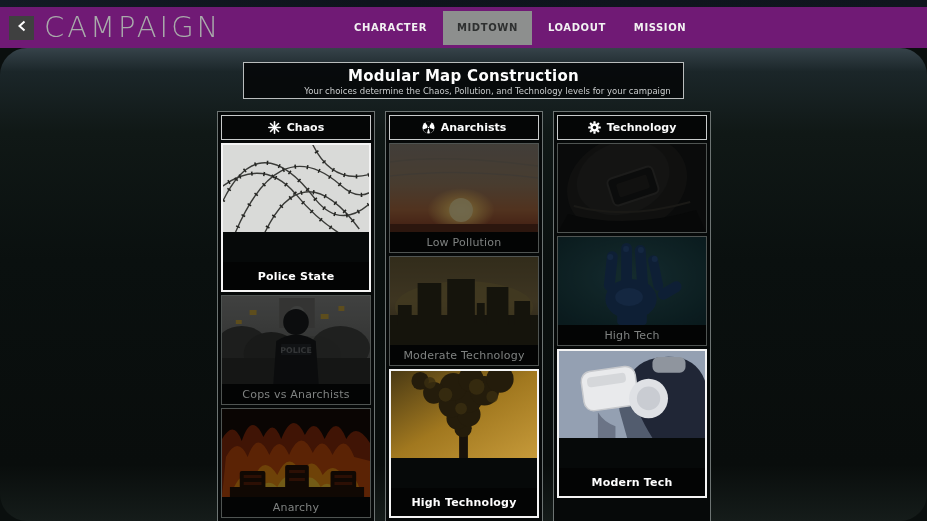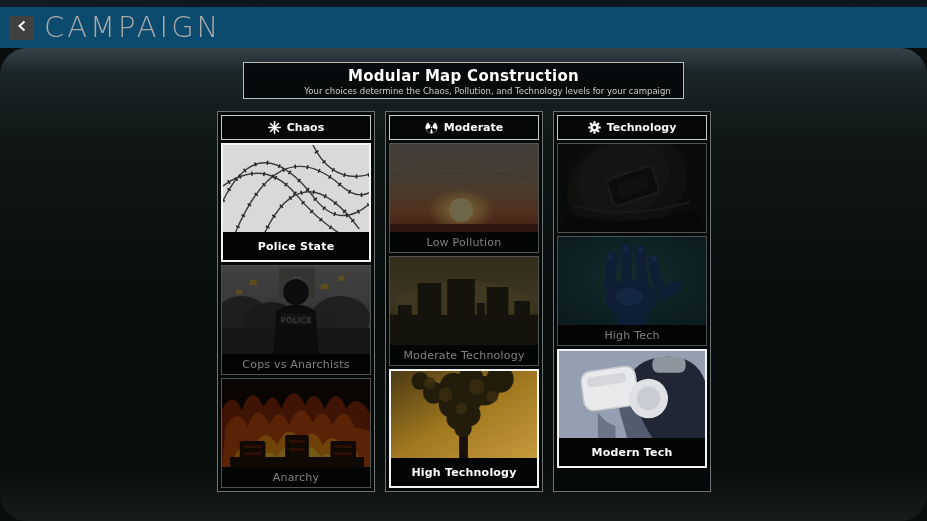--- a/index.html
+++ b/index.html
@@ -4,21 +4,21 @@
 <style>
   * { margin:0; padding:0; box-sizing:border-box; }
   html,body { width:927px; height:521px; overflow:hidden; background:#0a0f0e;
     font-family:"DejaVu Sans","Liberation Sans",sans-serif; }
   .stage { position:relative; width:927px; height:521px; background:#0a0f0e; }
 
   
   .top-sliver { height:7px; background:linear-gradient(90deg,#131b24,#0e141c 40%,#10161e); }
 
   
-  .topbar { position:relative; height:41px; background:#0c4a6e; display:flex; align-items:center; }
+  .topbar { position:relative; height:41px; background:#701a75; display:flex; align-items:center; }
   .back-btn { width:25px; height:24px; margin-left:9px; background:#3f4040; border:none;
     display:flex; align-items:center; justify-content:center; cursor:pointer; }
   .app-title { margin-left:10px; font-size:29px; font-weight:200; color:#a9abab;
     letter-spacing:3px; line-height:1; }
   .tabs { position:absolute; left:340px; top:0; height:100%; display:flex; align-items:center; }
   .tab { height:100%; display:flex; align-items:center; padding:0 14px; color:#f2f2f2;
     font-size:10px; font-weight:bold; letter-spacing:0.6px; cursor:pointer; }
   .tab.selected { background:#8d8f8e; color:#2e3030; margin:0 2px; height:34px; }
 
   
@@ -38,37 +38,43 @@
   .col-header svg { display:block; }
 
   .option { position:relative; margin-top:3px; border:1px solid #4f5452; cursor:pointer; }
   .option.selected { border:2px solid #f4f4f4; }
   .opt-img { position:relative; height:88px; overflow:hidden; }
   .option.selected .opt-img { height:87px; }
   .opt-img svg { display:block; width:100%; height:100%; }
   .dim { position:absolute; inset:0; background:rgba(4,6,6,0.55); }
   .opt-label { height:20px; background:#030404; color:#7f8281; font-size:11px;
     display:flex; align-items:center; justify-content:center; letter-spacing:0.2px; }
-  .option.selected .opt-label { color:#ffffff; font-weight:bold; height:28px; }
+  .option.selected .opt-label { color:#ffffff; font-weight:bold; height:28px;margin-top:30px; }
 </style>
 </head>
 <body>
 
 <div class="stage">
   <div class="top-sliver"></div>
 
   <div class="topbar">
     <button class="back-btn">
       <span>
         <svg width="10" height="12" viewBox="0 0 10 12">
             <polyline points="7.5,1.5 2.5,6 7.5,10.5" fill="none" stroke="#ffffff" stroke-width="2"></polyline>
           </svg>
       </span>
     </button>
     <div class="app-title">CAMPAIGN</div>
+    <div class="tabs">
+      <div class="tab">CHARACTER</div>
+      <div class="tab selected">MIDTOWN</div>
+      <div class="tab">LOADOUT</div>
+      <div class="tab">MISSION</div>
+    </div>
   </div>
 
   <div class="main">
 
     <div class="construct-box">
       <div class="construct-title">Modular Map Construction</div>
       <div class="construct-sub">Your choices determine the Chaos, Pollution, and Technology levels for your campaign</div>
     </div>
 
     <div class="columns">
@@ -181,21 +187,21 @@
               <circle cx="6.5" cy="6.5" r="6" fill="#ffffff"></circle>
               <g fill="#050606">
                 <path d="M 6.5 6.5 L 3.2 1.4 A 6 6 0 0 1 9.8 1.4 Z"></path>
                 <path d="M 6.5 6.5 L 12.2 7.6 A 6 6 0 0 1 8.9 12 Z" transform="rotate(10 6.5 6.5)"></path>
                 <path d="M 6.5 6.5 L 0.8 7.6 A 6 6 0 0 0 4.1 12 Z" transform="rotate(-10 6.5 6.5)"></path>
               </g>
               <circle cx="6.5" cy="6.5" r="1.5" fill="#050606"></circle>
               <circle cx="6.5" cy="6.5" r="0.8" fill="#ffffff"></circle>
             </svg>
           </span>
-          <span>Moderate</span>
+          <span>Anarchists</span>
         </div>
 
         <div class="option">
           <div class="opt-img">
             <svg viewBox="0 0 150 88" preserveAspectRatio="none">
               <defs>
                 <linearGradient id="sunset" x1="0" y1="0" x2="0" y2="1">
                   <stop offset="0" stop-color="#8d8378"></stop>
                     <stop offset="0.45" stop-color="#9c7f63"></stop>
                   <stop offset="0.75" stop-color="#b06a3e"></stop>

